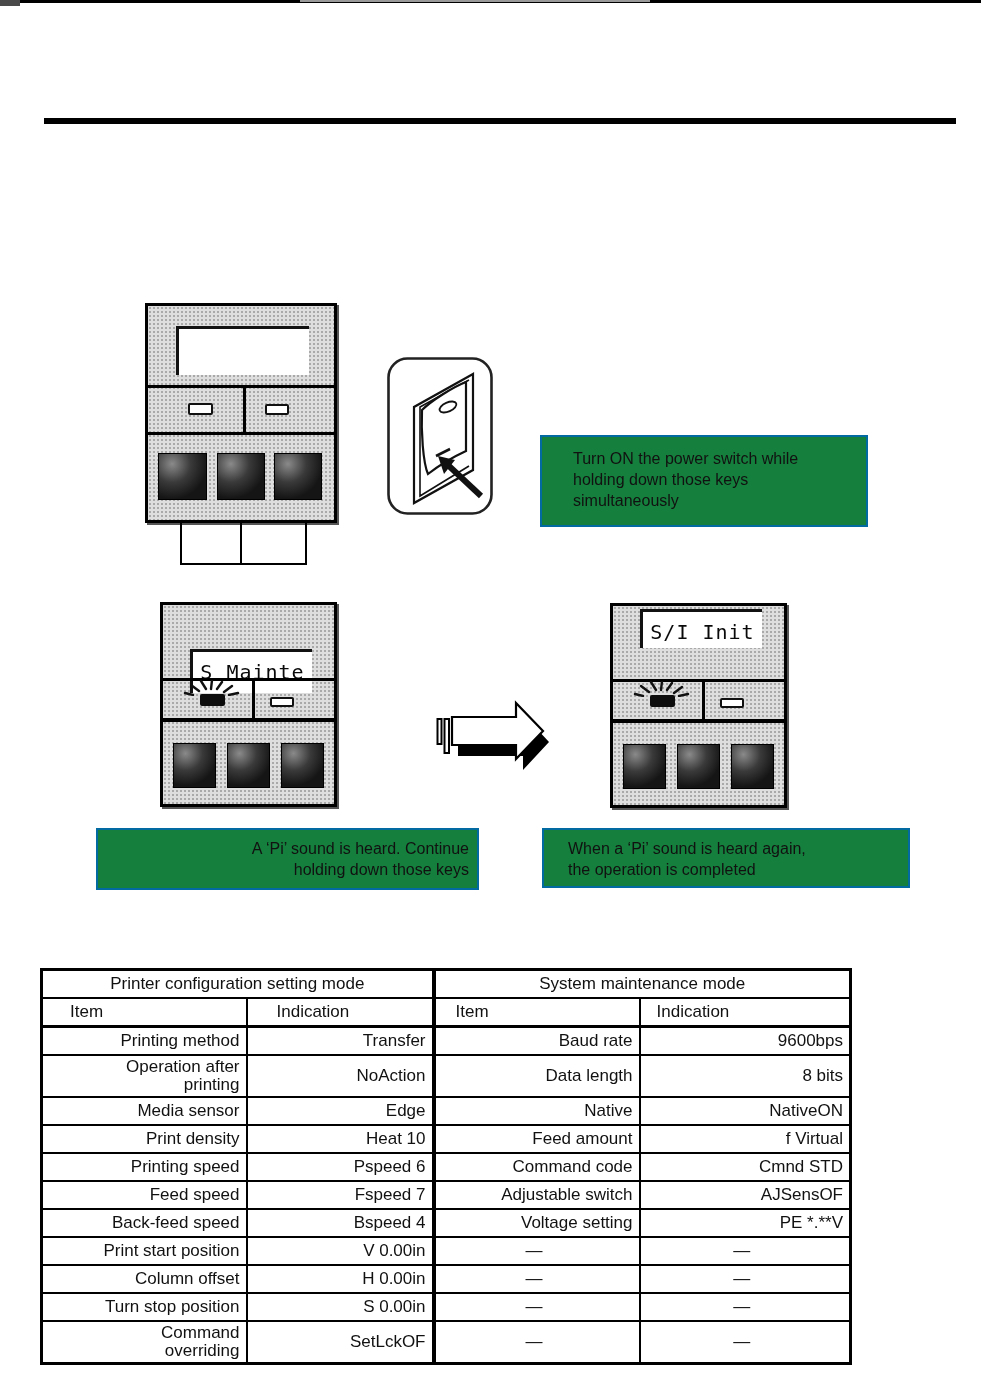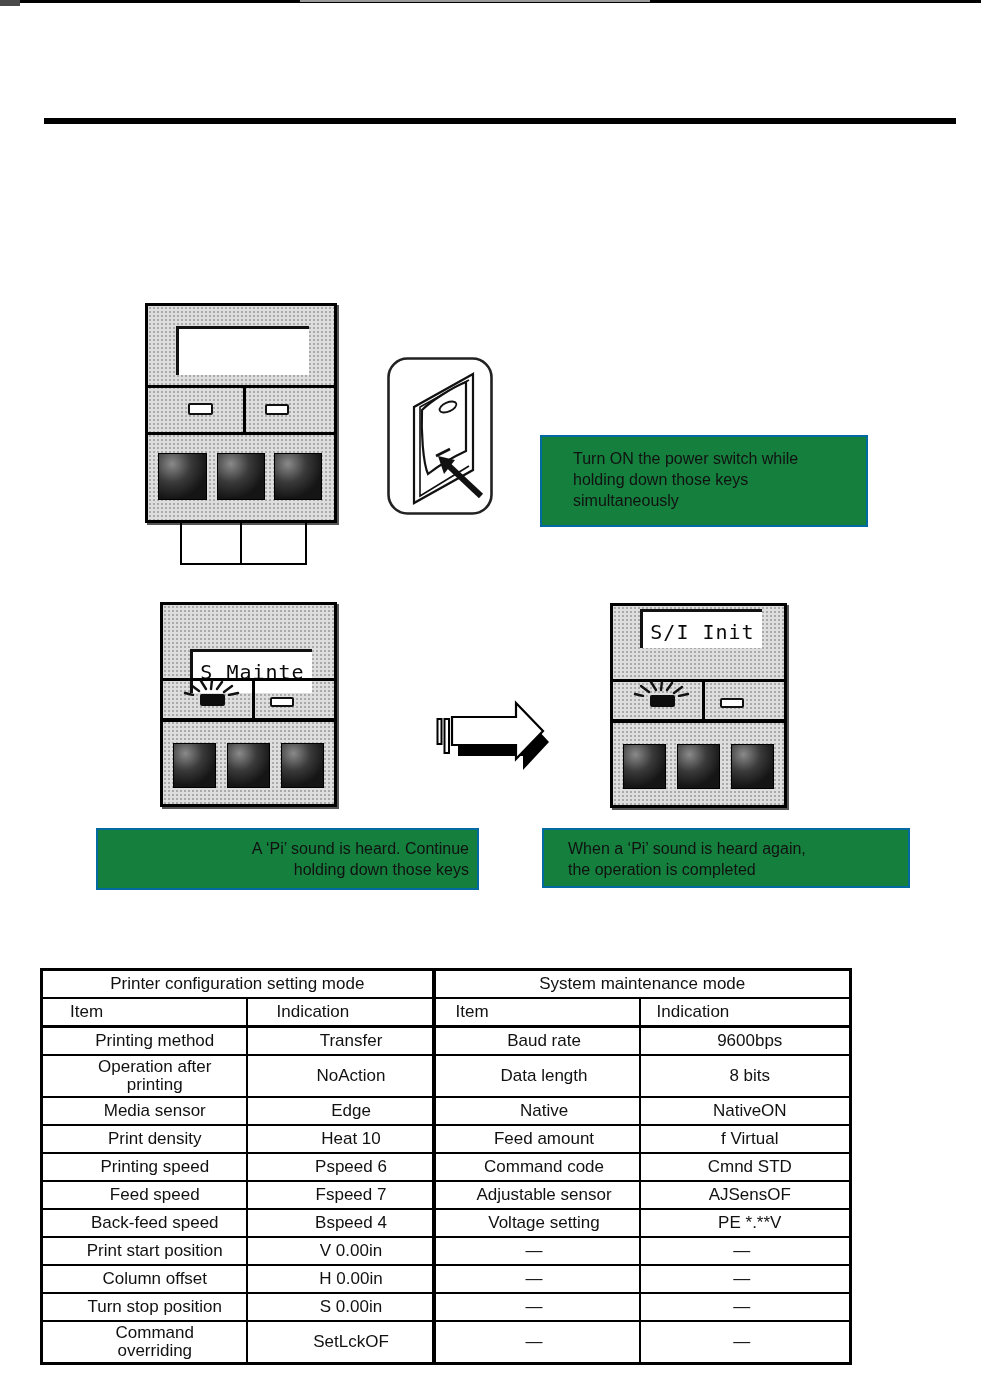--- a/index.html
+++ b/index.html
@@ -38,21 +38,21 @@
            font-size:16px;line-height:21px;color:#111;}
   .callout span{display:block;}
   #callout-power{left:540px;top:435px;width:328px;height:92px;padding:11px 8px 0 31px;}
   #caption-before{left:96px;top:828px;width:383px;height:62px;padding:8px 8px 0 22px;text-align:right;}
   #caption-after{left:542px;top:828px;width:368px;height:60px;padding:8px 4px 0 24px;}
 
   
   #settings-table{left:40px;top:968px;}
   table{border-collapse:collapse;border:3px solid #000;table-layout:fixed;width:809px;
         font-size:17px;line-height:18px;}
-  th,td{border:2px solid #000;font-weight:normal;text-align:center;vertical-align:middle;
+  th,td{border:2px solid #000;font-weight:normal;text-align:right;vertical-align:middle;
         overflow:hidden;}
   th{height:22px;padding:2px 4px;}
   .group-header th{text-align:center;}
   .col-header th{border-bottom:3px solid #000;text-align:left;}
   td{height:22px;padding:2px 6px 2px 0;}
   .p0{padding-left:27px;white-space:pre-line;}
   .p1{padding-left:29px;}
   .p2{padding-left:20px;}
   .p3{padding-left:16px;}
   .c-mid{border-left:4px solid #000;}
@@ -201,21 +201,21 @@
           </tr>
           <tr>
             <td class="p0">Printing speed</td>
             <td class="p1">Pspeed 6</td>
             <td class="p2 c-mid">Command code</td>
             <td class="p3">Cmnd STD</td>
           </tr>
           <tr>
             <td class="p0">Feed speed</td>
             <td class="p1">Fspeed 7</td>
-            <td class="p2 c-mid">Adjustable sensor</td>
+            <td class="p2 c-mid">Adjustable switch</td>
             <td class="p3">AJSensOF</td>
           </tr>
           <tr>
             <td class="p0">Back-feed speed</td>
             <td class="p1">Bspeed 4</td>
             <td class="p2 c-mid">Voltage setting</td>
             <td class="p3">PE *.**V</td>
           </tr>
           <tr>
             <td class="p0">Print start position</td>

